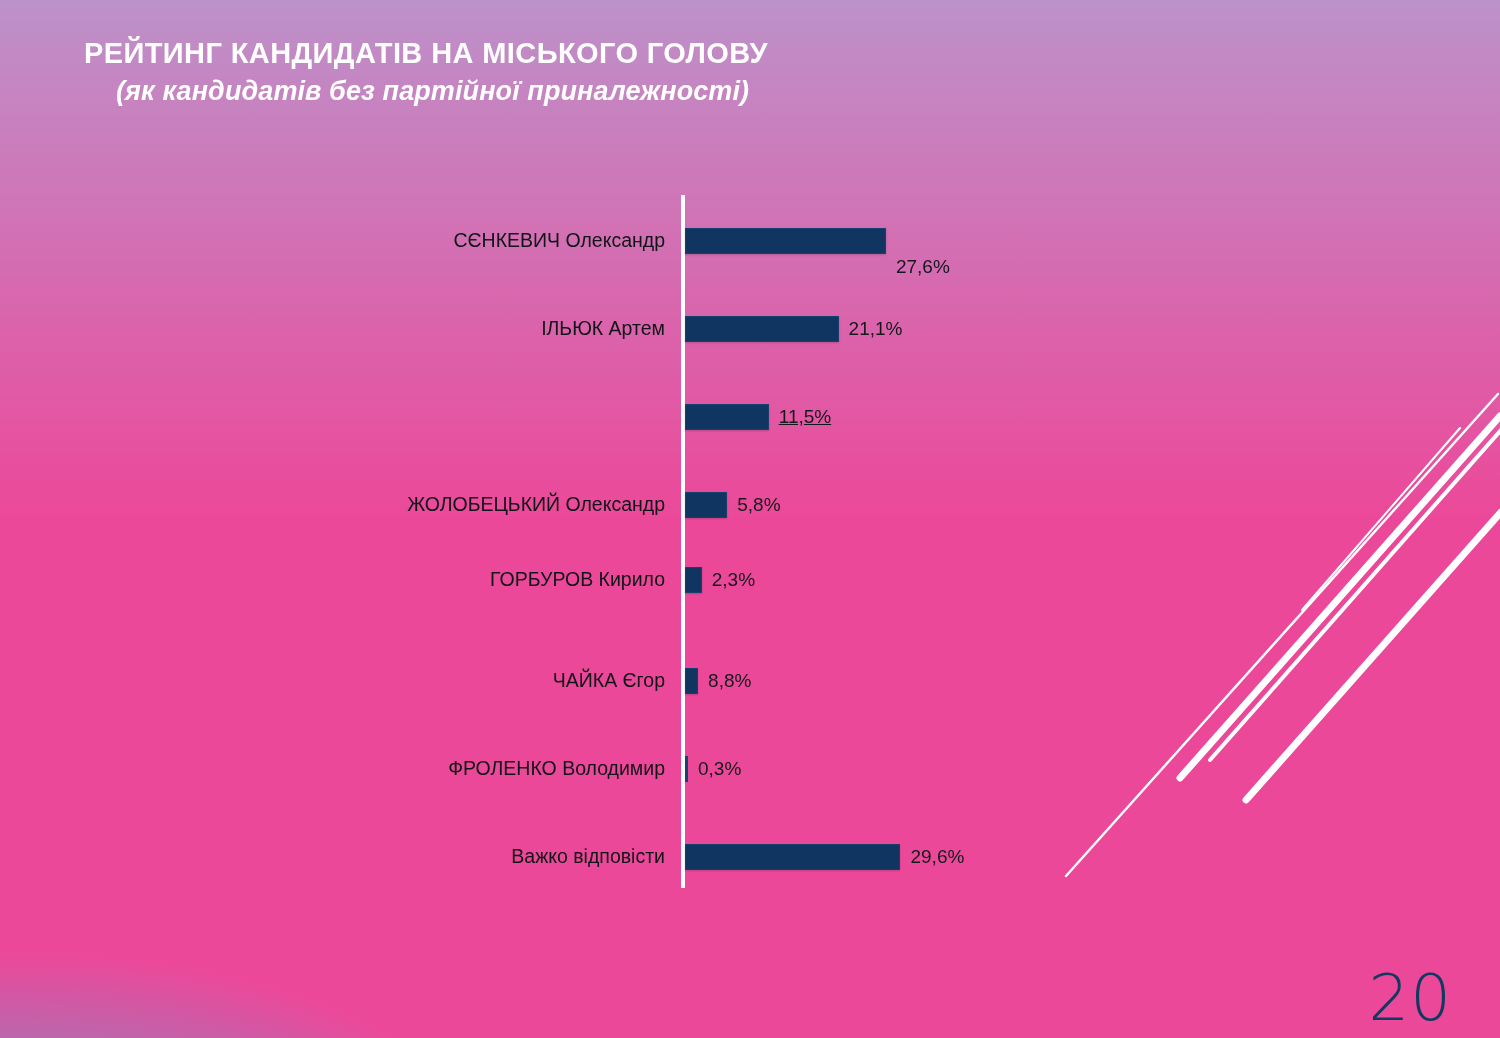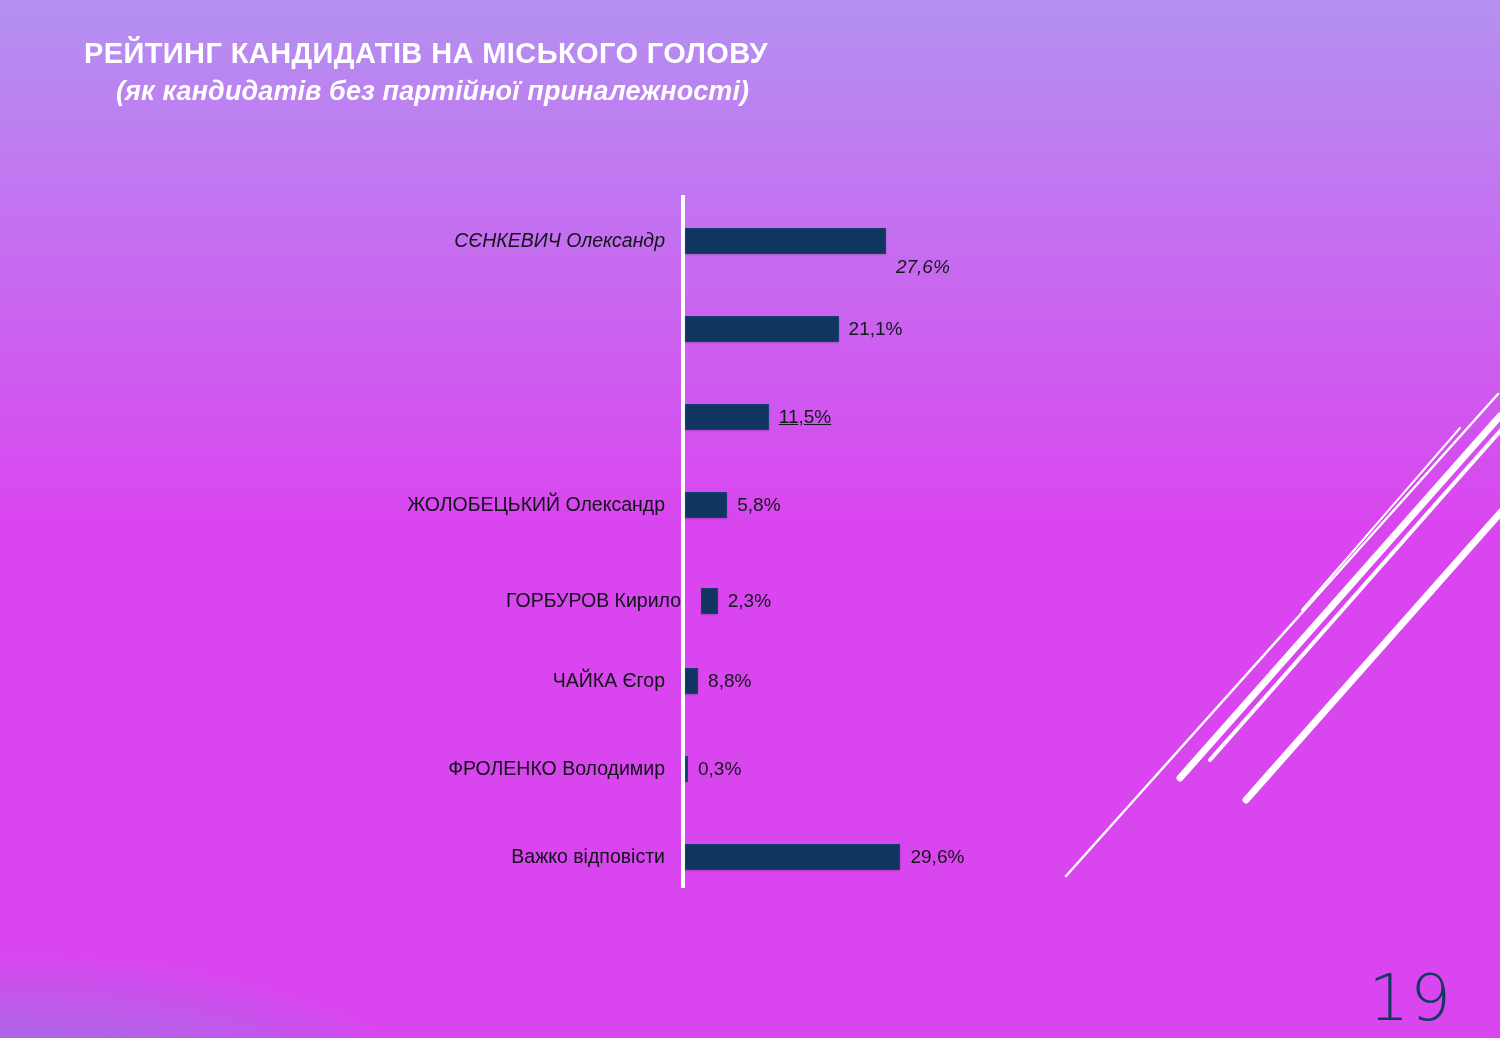--- a/index.html
+++ b/index.html
@@ -14,21 +14,21 @@
     position:relative;
     font-family:"Liberation Sans","DejaVu Sans",sans-serif;
     background:#87c6ee;
   }
 
   
   #slide {
     position:absolute; inset:0;
     width:1500px; height:1038px;
     overflow:hidden;
-    background:#d946ef;
+    background:#ec4899;
   }
 
   .bg-gradient-bl {
     position:absolute;
     left:-380px; bottom:-300px;
     width:1350px; height:760px;
     background:radial-gradient(ellipse 760px 420px at 22% 88%,
                 rgba(23,107,167,0.92) 0%,
                 rgba(40,125,183,0.70) 28%,
                 rgba(86,166,214,0.38) 55%,
@@ -164,39 +164,40 @@
   </svg>
 
   <div class="title-block">
     <div class="slide-title">РЕЙТИНГ КАНДИДАТІВ НА МІСЬКОГО ГОЛОВУ</div>
     <div class="slide-subtitle">(як кандидатів без партійної приналежності)</div>
   </div>
 
   <div class="chart">
     <div class="axis-line"></div>
     <div class="rows" id="rows">
-        <div class="row" style="top: 33px; font-style: italic;">
+        <div class="row" style="top: 33px;">
           <div class="row-label">СЄНКЕВИЧ Олександр</div>
           <div class="bar" style="width: 200.928px;"></div>
           <div class="bar-value" style="left: 895.928px; margin-top: 26px;">27,6%</div>
         </div>
         <div class="row" style="top: 121px;">
+          <div class="row-label">ІЛЬЮК Артем</div>
           <div class="bar" style="width: 153.608px;"></div>
           <div class="bar-value" style="left: 848.608px;">21,1%</div>
         </div>
         <div class="row" style="top: 209px;">
           <div class="bar" style="width: 83.72px;"></div>
           <div class="bar-value" style="left: 778.72px; text-decoration: underline;">11,5%</div>
         </div>
         <div class="row" style="top: 297px;">
           <div class="row-label">ЖОЛОБЕЦЬКИЙ Олександр</div>
           <div class="bar" style="width: 42.224px;"></div>
           <div class="bar-value" style="left: 737.224px;">5,8%</div>
         </div>
-        <div class="row" style="top: 393px; margin-left: 16px;">
+        <div class="row" style="top: 372px;">
           <div class="row-label">ГОРБУРОВ Кирило</div>
           <div class="bar" style="width: 16.744px;"></div>
           <div class="bar-value" style="left: 711.744px;">2,3%</div>
         </div>
         <div class="row" style="top: 473px;">
           <div class="row-label">ЧАЙКА Єгор</div>
           <div class="bar" style="width: 13.104px;"></div>
           <div class="bar-value" style="left: 708.104px;">8,8%</div>
         </div>
         <div class="row" style="top: 561px;">
@@ -205,15 +206,15 @@
           <div class="bar-value" style="left: 698px;">0,3%</div>
         </div>
         <div class="row" style="top: 649px;">
           <div class="row-label">Важко відповісти</div>
           <div class="bar" style="width: 215.488px;"></div>
           <div class="bar-value" style="left: 910.488px;">29,6%</div>
         </div>
       </div>
   </div>
 
-  <div class="page-number">19</div>
+  <div class="page-number">20</div>
 
 </div>
 
 </body></html>

